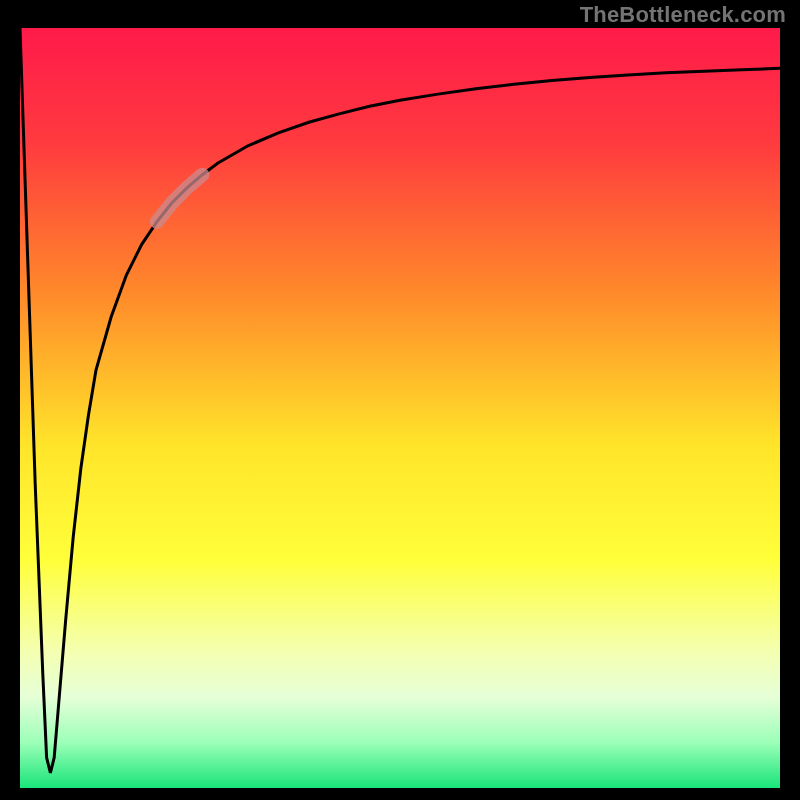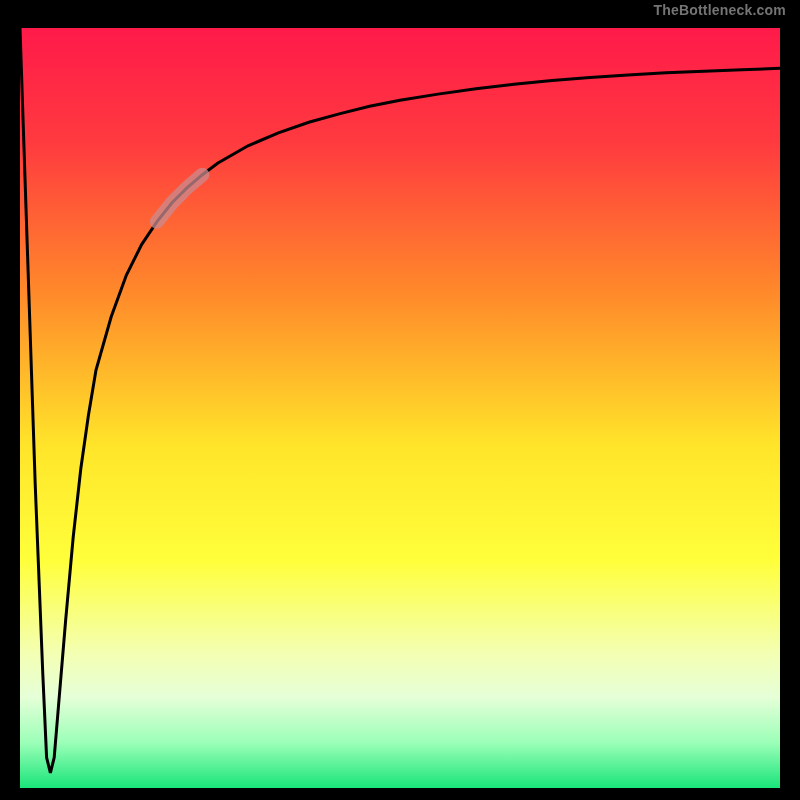--- a/index.html
+++ b/index.html
@@ -14,21 +14,21 @@
     position: relative;
     width: 800px;
     height: 800px;
     background: #000;
   }
   .watermark {
     position: absolute;
     top: 2px;
     right: 14px;
     color: #747474;
-    font-size: 14px;
+    font-size: 22px;
     font-weight: 600;
     letter-spacing: 0.2px;
   }
   .plot {
     position: absolute;
     left: 20px;
     top: 28px;
     width: 760px;
     height: 760px;
   }

